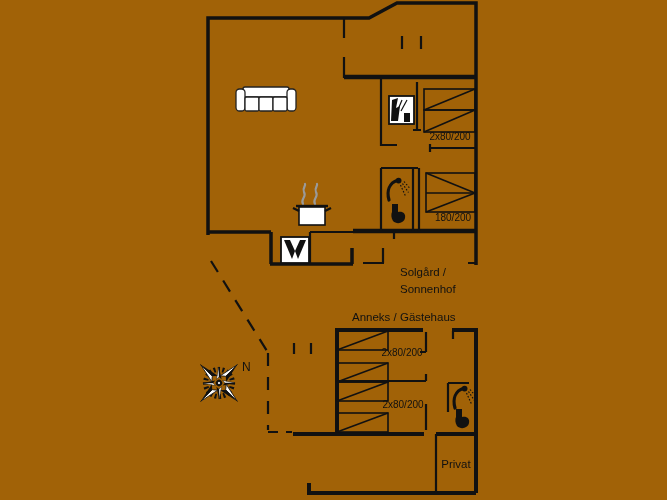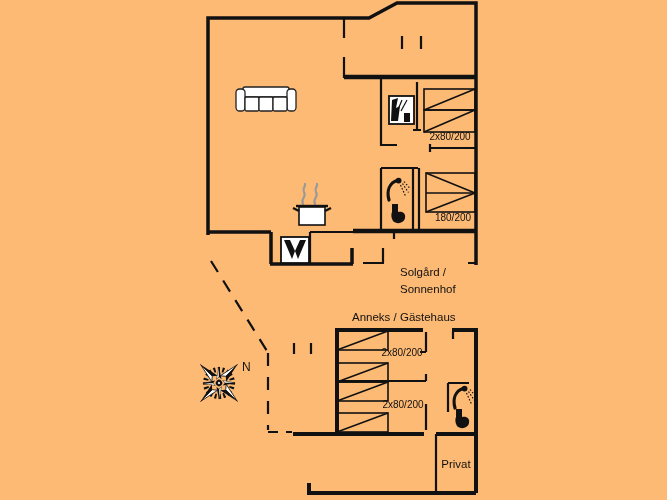--- a/index.html
+++ b/index.html
@@ -1,16 +1,16 @@
 <!DOCTYPE html>
 <html><head>
 <meta charset="utf-8">
 <style>
   html,body{margin:0;padding:0;background:#ffffff;}
-  .stage{position:relative;width:667px;height:500px;background:#fdba74;overflow:hidden;}
+  .stage{position:relative;width:667px;height:500px;background:#a16207;overflow:hidden;}
   svg{display:block;}
   text{font-family:"Liberation Sans",sans-serif;fill:#111111;}
   .lbl{font-size:11.5px;}
   .bedlbl{font-size:10px;}
   .nlbl{font-size:12px;}
 </style>
 </head>
 <body>
 
 <div class="stage">

